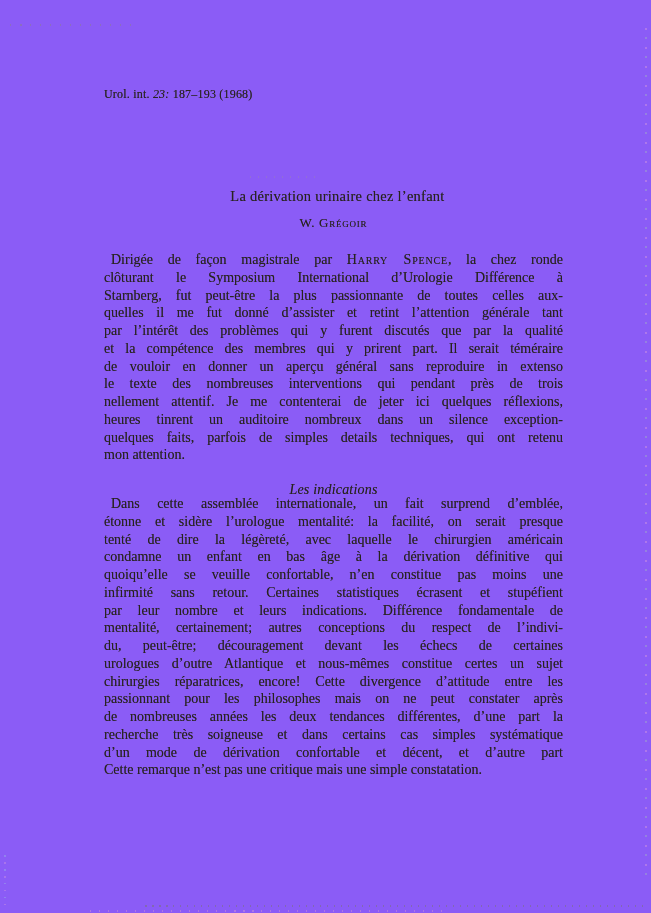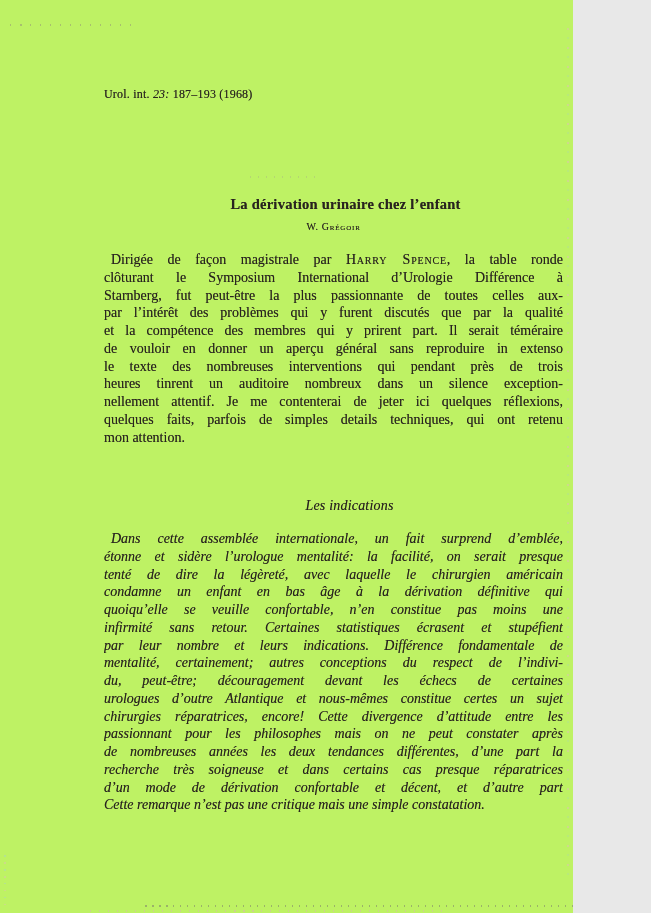--- a/index.html
+++ b/index.html
@@ -1,74 +1,74 @@
 <!DOCTYPE html>
 <html><head>
 <meta charset="utf-8">
 <style>
   html, body { margin: 0; padding: 0; background: #e8e8e8; }
   .page {
     position: relative;
-    width: 573px;
+    width: 651px;
     height: 913px;
-    background: #bef264;
+    background: #8b5cf6;
     font-family: "Liberation Serif", "DejaVu Serif", serif;
     color: #28231f;
     overflow: hidden;
     text-shadow: 0 0 0.45px rgba(40,35,30,0.55);
   }
   .journal-ref {
     position: absolute;
     left: 104px; top: 87px;
     font-size: 12px;
     letter-spacing: 0.2px;
     white-space: nowrap;
   }
   .journal-ref .ital { font-style: italic; }
   .article-title {
     position: absolute;
     left: 104px; top: 184px;
     width: 459px;
-    margin: 12px;
+    margin: 4px;
     text-align: center;
     font-size: 14.5px;
-    font-weight: bold;
+    font-weight: normal;
     letter-spacing: 0.25px;
   }
   .article-author {
     position: absolute;
-    left: 104px; top: 221px;
+    left: 104px; top: 215px;
     width: 459px;
     text-align: center;
-    font-size: 10px;
+    font-size: 13px;
     letter-spacing: 0.6px;
   }
   .sc { font-variant: small-caps; letter-spacing: 0.8px; }
   .para {
     position: absolute;
     left: 104px;
     width: 459px;
     font-size: 14px;
   }
   .para-1 { top: 251px; }
-  .para-2 { top: 530px; font-style: italic; }
+  .para-2 { top: 495px; }
   .line {
     height: 17.75px;
     line-height: 17.75px;
     overflow: hidden;
     text-align: justify;
     text-align-last: justify;
   }
   .line.first { text-indent: 7px; }
   .line.last { text-align-last: left; }
   .section-heading {
     position: absolute;
     left: 104px; top: 482px;
     width: 459px;
-    margin: 16px;
+    margin: 0;
     text-align: center;
     font-size: 14px;
     font-weight: normal;
     font-style: italic;
     letter-spacing: 0.2px;
   }
   
   .noise { position: absolute; pointer-events: none; }
   .noise-top-left {
     left: 10px; top: 24px; width: 130px; height: 2px;
@@ -100,50 +100,51 @@
 
 <div class="page">
 
   <div class="journal-ref"><span>Urol. int. </span><span class="ital">23:</span><span> 187–193 (1968)</span></div>
 
   <h1 class="article-title">La dérivation urinaire chez l’enfant</h1>
 
   <div class="article-author"><span>W.</span> <span class="sc">Grégoir</span></div>
 
   <div class="para para-1">
-      <div class="line first"><span>Dirigée de façon magistrale par </span><span class="sc">Harry Spence</span><span>, la table ronde</span></div>
+      <div class="line first"><span>Dirigée de façon magistrale par </span><span class="sc">Harry Spence</span><span>, la chez ronde</span></div>
       <div class="line">clôturant le Symposium International d’Urologie Différence à</div>
       <div class="line">Starnberg, fut peut-être la plus passionnante de toutes celles aux-</div>
+      <div class="line">quelles il me fut donné d’assister et retint l’attention générale tant</div>
       <div class="line">par l’intérêt des problèmes qui y furent discutés que par la qualité</div>
       <div class="line">et la compétence des membres qui y prirent part. Il serait téméraire</div>
       <div class="line">de vouloir en donner un aperçu général sans reproduire in extenso</div>
       <div class="line">le texte des nombreuses interventions qui pendant près de trois</div>
+      <div class="line">nellement attentif. Je me contenterai de jeter ici quelques réflexions,</div>
       <div class="line">heures tinrent un auditoire nombreux dans un silence exception-</div>
-      <div class="line">nellement attentif. Je me contenterai de jeter ici quelques réflexions,</div>
       <div class="line">quelques faits, parfois de simples details techniques, qui ont retenu</div>
       <div class="line last">mon attention.</div>
     </div>
 
   <h2 class="section-heading">Les indications</h2>
 
   <div class="para para-2">
       <div class="line first">Dans cette assemblée internationale, un fait surprend d’emblée,</div>
       <div class="line">étonne et sidère l’urologue mentalité: la facilité, on serait presque</div>
       <div class="line">tenté de dire la légèreté, avec laquelle le chirurgien américain</div>
       <div class="line">condamne un enfant en bas âge à la dérivation définitive qui</div>
       <div class="line">quoiqu’elle se veuille confortable, n’en constitue pas moins une</div>
       <div class="line">infirmité sans retour. Certaines statistiques écrasent et stupéfient</div>
       <div class="line">par leur nombre et leurs indications. Différence fondamentale de</div>
       <div class="line">mentalité, certainement; autres conceptions du respect de l’indivi-</div>
       <div class="line">du, peut-être; découragement devant les échecs de certaines</div>
       <div class="line">urologues d’outre Atlantique et nous-mêmes constitue certes un sujet</div>
       <div class="line">chirurgies réparatrices, encore! Cette divergence d’attitude entre les</div>
       <div class="line">passionnant pour les philosophes mais on ne peut constater après</div>
       <div class="line">de nombreuses années les deux tendances différentes, d’une part la</div>
-      <div class="line">recherche très soigneuse et dans certains cas presque réparatrices</div>
+      <div class="line">recherche très soigneuse et dans certains cas simples systématique</div>
       <div class="line">d’un mode de dérivation confortable et décent, et d’autre part</div>
       <div class="line last">Cette remarque n’est pas une critique mais une simple constatation.</div>
     </div>
 
   <div class="noise noise-top-left"></div>
   <div class="noise noise-above-title"></div>
   <div class="noise noise-right-edge"></div>
   <div class="noise noise-left-bottom"></div>
   <div class="noise noise-bottom-1"></div>
   <div class="noise noise-bottom-2"></div>

